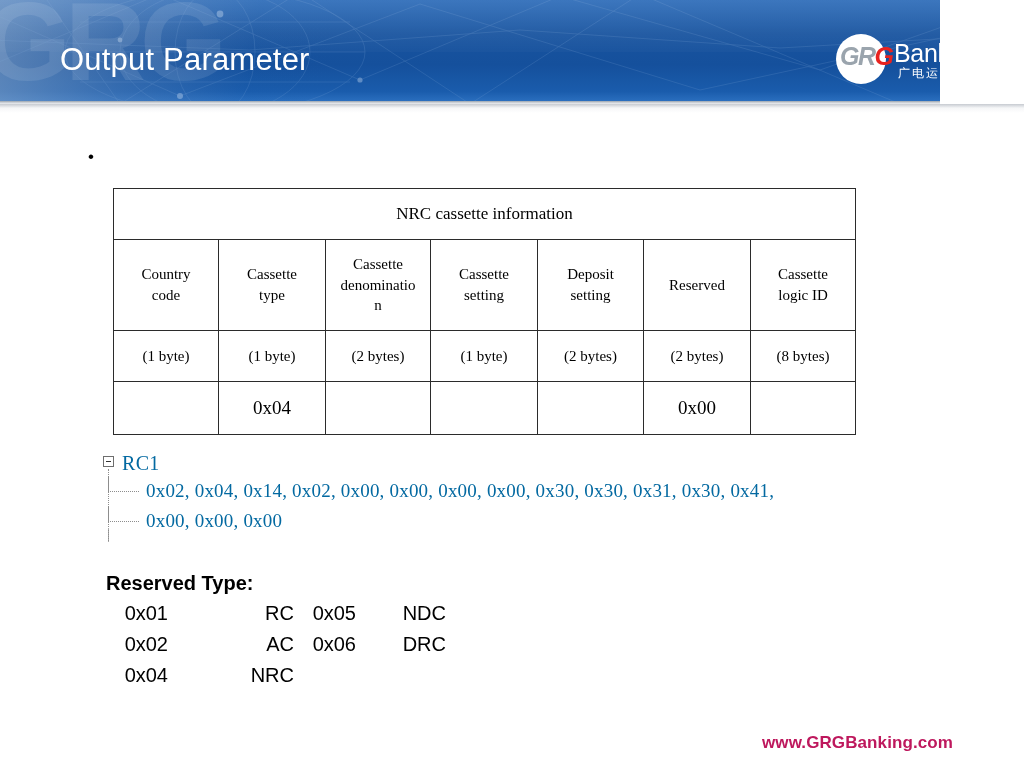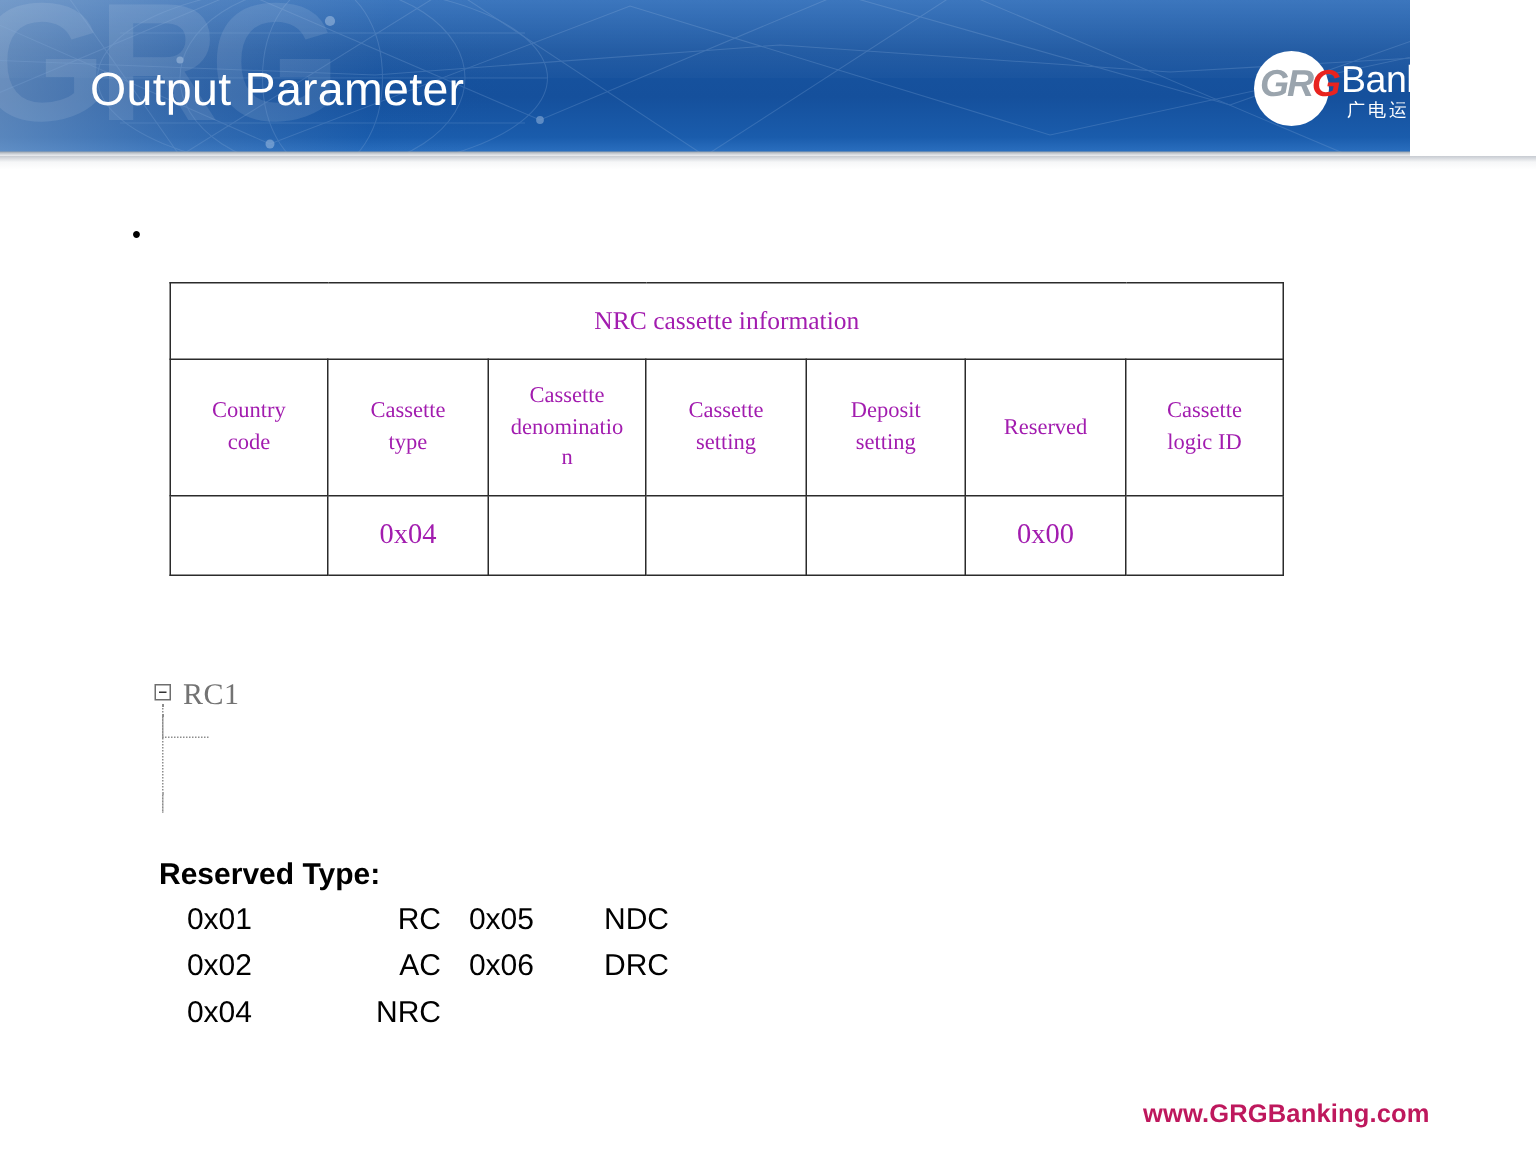--- a/index.html
+++ b/index.html
@@ -143,21 +143,21 @@
     left: 113px; top: 188px;
     width: 742px;
     border-collapse: collapse;
     table-layout: fixed;
     font-family: "Liberation Serif", serif;
   }
   .nrc-table td {
     border: 1px solid #2b2b2b;
     text-align: center;
     vertical-align: middle;
-    color: #a21caf;
+    color: #000000;
     font-size: 15px;
     line-height: 1.38;
     padding: 2px 3px;
   }
   .nrc-table td.title-cell {
     height: 46px;
     font-size: 17px;
   }
   .nrc-table td.head-cell {
     height: 86px;
@@ -169,21 +169,21 @@
     height: 48px;
     font-size: 19px;
   }
   .hdr-small { font-size: 14px; }
 
   
   .tree {
     position: absolute;
     left: 100px; top: 450px;
     font-family: "Liberation Serif", serif;
-    color: #737373;
+    color: #0369a1;
   }
   .tree-node {
     position: relative;
     height: 26px;
     display: flex;
     align-items: center;
   }
   .tree-toggle {
     position: absolute;
     left: 3px; top: 6px;
@@ -358,39 +358,53 @@
       </td>
       <td class="head-cell">
         <div>Reserved</div>
       </td>
       <td class="head-cell">
         <div>Cassette</div>
         <div>logic ID</div>
       </td>
     </tr>
     <tr>
+      <td class="size-cell">(1 byte)</td>
+      <td class="size-cell">(1 byte)</td>
+      <td class="size-cell">(2 bytes)</td>
+      <td class="size-cell">(1 byte)</td>
+      <td class="size-cell">(2 bytes)</td>
+      <td class="size-cell">(2 bytes)</td>
+      <td class="size-cell">(8 bytes)</td>
+    </tr>
+    <tr>
       <td class="val-cell"></td>
       <td class="val-cell">0x04</td>
       <td class="val-cell"></td>
       <td class="val-cell"></td>
       <td class="val-cell"></td>
       <td class="val-cell">0x00</td>
       <td class="val-cell"></td>
     </tr>
   </tbody>
 </table>
 
 <div class="tree">
   <div class="tree-node">
     <span class="tree-toggle"></span>
     <span class="tree-vline"></span>
     <span class="tree-root-label">RC1</span>
   </div>
   <div class="tree-child">
     <span class="elbow"></span>
+    <span>0x02, 0x04, 0x14, 0x02, 0x00, 0x00, 0x00, 0x00, 0x30, 0x30, 0x31, 0x30, 0x41,</span>
+  </div>
+  <div class="tree-child last">
+    <span class="elbow"></span>
+    <span>0x00, 0x00, 0x00</span>
   </div>
 </div>
 <div class="tree-tail"></div>
 
 <div class="ct-block">
   <div class="ct-title">Reserved Type:</div>
   <div class="ct-row">
     <span class="ct-code">0x01</span>
     <span class="ct-name">RC</span>
     <span class="ct-code2">0x05</span>

